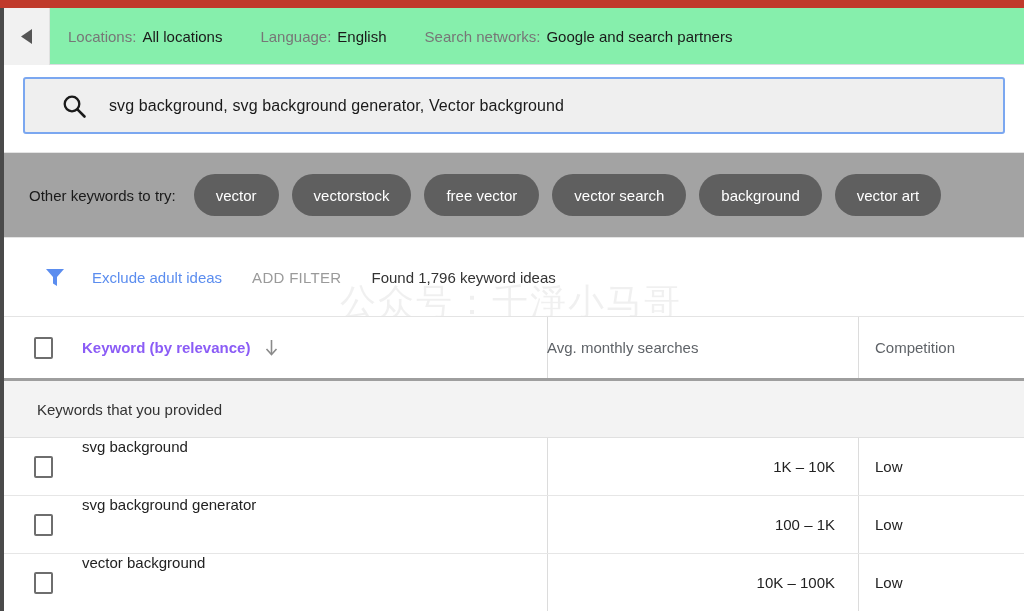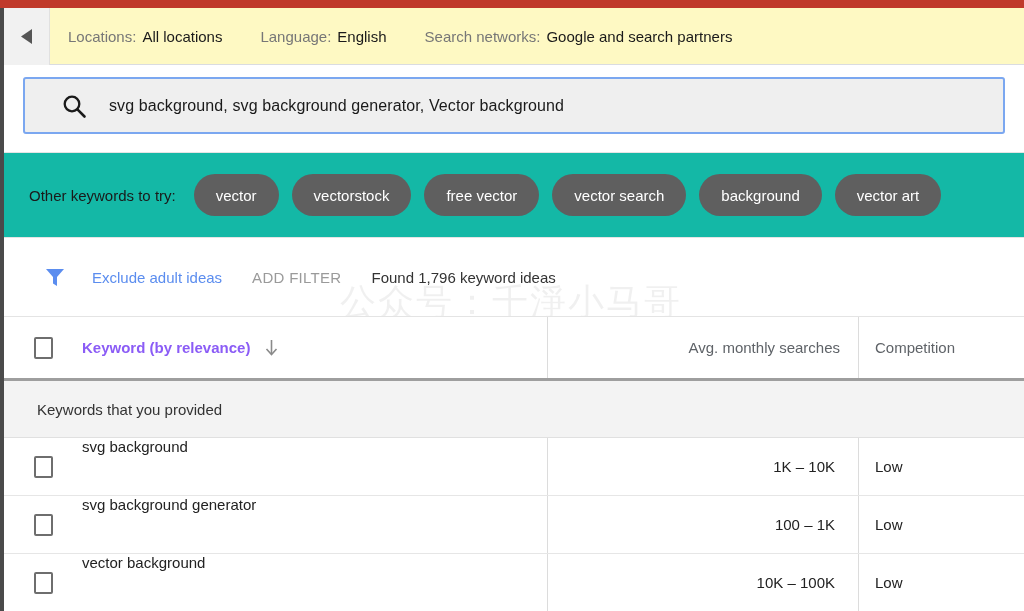--- a/index.html
+++ b/index.html
@@ -20,21 +20,21 @@
 
   
   .left-edge {
     position: absolute; left: 0; top: 8px; width: 4px; height: 603px;
     background: #4a4a4a;
   }
 
   
   .context-bar {
     position: absolute; left: 4px; top: 8px; width: 1020px; height: 57px;
-    background: #fef9c3;
+    background: #86efac;
     border-bottom: 1px solid #dadce0;
     display: flex; align-items: center;
   }
   .back-btn {
     width: 46px; height: 57px;
     background: #f1f1f1;
     border-right: 1px solid #e0e0e0;
     display: flex; align-items: center; justify-content: center;
     cursor: pointer;
     flex: 0 0 auto;
@@ -58,21 +58,21 @@
     border-radius: 3px;
     display: flex; align-items: center;
     cursor: text;
   }
   .search-icon { margin-left: 36px; margin-right: 22px; display: flex; flex: 0 0 auto; }
   .search-text { font-size: 16px; color: #1a1a1a; letter-spacing: 0.1px; }
 
   
   .chips-row {
     position: absolute; left: 4px; top: 153px; width: 1020px; height: 85px;
-    background: #14b8a6;
+    background: #a3a3a3;
     border-bottom: 1px solid #e4e4e4;
     display: flex; align-items: center;
     padding-left: 25px;
   }
   .chips-label { font-size: 15px; color: #1a1a1a; margin-right: 18px; white-space: nowrap; }
   .chip {
     height: 42px;
     background: #5f5f5f;
     color: #ffffff;
     border-radius: 21px;
@@ -128,21 +128,21 @@
     background: #fff;
     flex: 0 0 auto;
     cursor: pointer;
   }
   .cb-cell { width: 78px; display: flex; align-items: center; justify-content: center; flex: 0 0 auto; }
   .th-keyword { display: flex; align-items: center; }
   .th-keyword-label { font-size: 15px; font-weight: bold; color: #8b5cf6; white-space: nowrap; }
   .sort-arrow { margin-left: 14px; display: flex; cursor: pointer; }
   .th-avg {
     position: absolute; left: 543px; width: 311px; top: 0; height: 100%;
-    display: flex; align-items: center; justify-content: flex-end; padding-right: 18px;
+    display: flex; align-items: center; padding-right: 18px;
   }
   .th-comp {
     position: absolute; left: 854px; right: 0; top: 0; height: 100%;
     display: flex; align-items: center; padding-left: 17px;
   }
   .th-text { font-size: 15px; color: #5f6368; white-space: nowrap; }
 
   .group-band {
     position: relative; height: 57px; background: #f3f3f3;
     border-bottom: 1px solid #e0e0e0;

